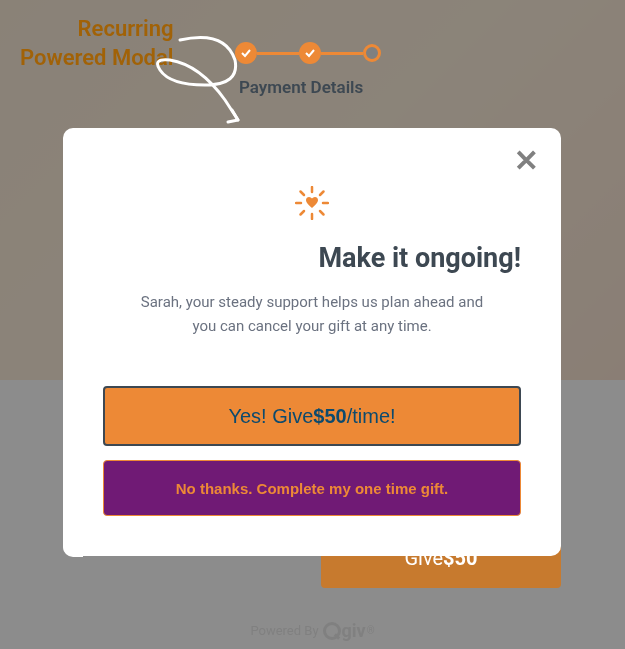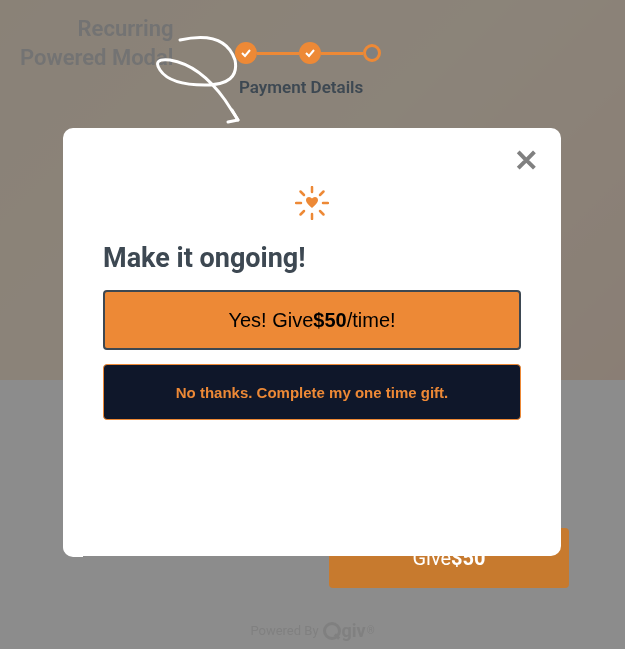--- a/index.html
+++ b/index.html
@@ -30,21 +30,21 @@
       right: 0;
       bottom: 0;
       background: #808080;
       opacity: 0.9;
       z-index: 1;
     }
     .label-overlay {
       position: absolute;
       top: 15px;
       left: 20px;
-      color: #737373;
+      color: #a16207;
       font-size: 22px;
       font-weight: 600;
       text-align: right;
       line-height: 1.3;
       z-index: 5;
     }
     .stepper {
       position: absolute;
       top: 42px;
       left: 235px;
@@ -104,67 +104,67 @@
       cursor: pointer;
       font-weight: bold;
       line-height: 1;
     }
     .heart-icon {
       text-align: center;
       margin-top: 28px;
       margin-bottom: 18px;
     }
     .modal-title {
-      text-align: left;
+      text-align: right;
       font-size: 27px;
       font-weight: 700;
       color: #3d4852;
       margin-bottom: 16px;
     }
     .modal-subtitle {
       text-align: center;
       font-size: 15px;
       color: #6b7280;
       line-height: 1.6;
       padding: 0 30px;
       margin-bottom: 48px;
     }
     .btn-primary {
       width: 100%;
       height: 60px;
       background: #ed8936;
       border: 2px solid #3d4852;
       border-radius: 4px;
-      color: #000000;
+      color: #0c4a6e;
       font-size: 20px;
       font-weight: 400;
       cursor: pointer;
       margin-bottom: 14px;
       display: flex;
       align-items: center;
       justify-content: center;
     }
     .btn-primary .amount {
       font-weight: 700;
     }
     .btn-secondary {
       width: 100%;
       height: 56px;
-      background: #0f172a;
+      background: #701a75;
       border: 1px solid #ed8936;
       border-radius: 4px;
       color: #ed8936;
       font-size: 15px;
       font-weight: 700;
       cursor: pointer;
     }
     .give-btn-bg {
       position: absolute;
       bottom: 61px;
-      right: 56px;
+      right: 64px;
       width: 240px;
       height: 60px;
       background: #c77a2e;
       border-radius: 4px;
       display: flex;
       align-items: center;
       justify-content: center;
       color: #ffffff;
       font-size: 20px;
       z-index: 2;
@@ -284,20 +284,21 @@
         <line x1="5.5" y1="5.5" x2="9" y2="9"></line>
         <line x1="25" y1="25" x2="28.5" y2="28.5"></line>
         <line x1="5.5" y1="28.5" x2="9" y2="25"></line>
         <line x1="25" y1="9" x2="28.5" y2="5.5"></line>
       </g>
       <path d="M17 22 C 14 19 11 17 11 14 C 11 12 12.5 11 14 11 C 15.5 11 17 12.5 17 12.5 C 17 12.5 18.5 11 20 11 C 21.5 11 23 12 23 14 C 23 17 20 19 17 22 Z" fill="#ed8936"></path>
     </svg>
   </div>
   
   <div class="modal-title">Make it ongoing!</div>
+  <div class="modal-subtitle">Sarah, your steady support helps us plan ahead and you can cancel your gift at any time.</div>
   
   <button class="btn-primary">
     <span>Yes! Give </span>
     <span class="amount">$50</span>
     <span>/time!</span>
   </button>
   
   <button class="btn-secondary">No thanks. Complete my one time gift.</button>
 </div>
 

